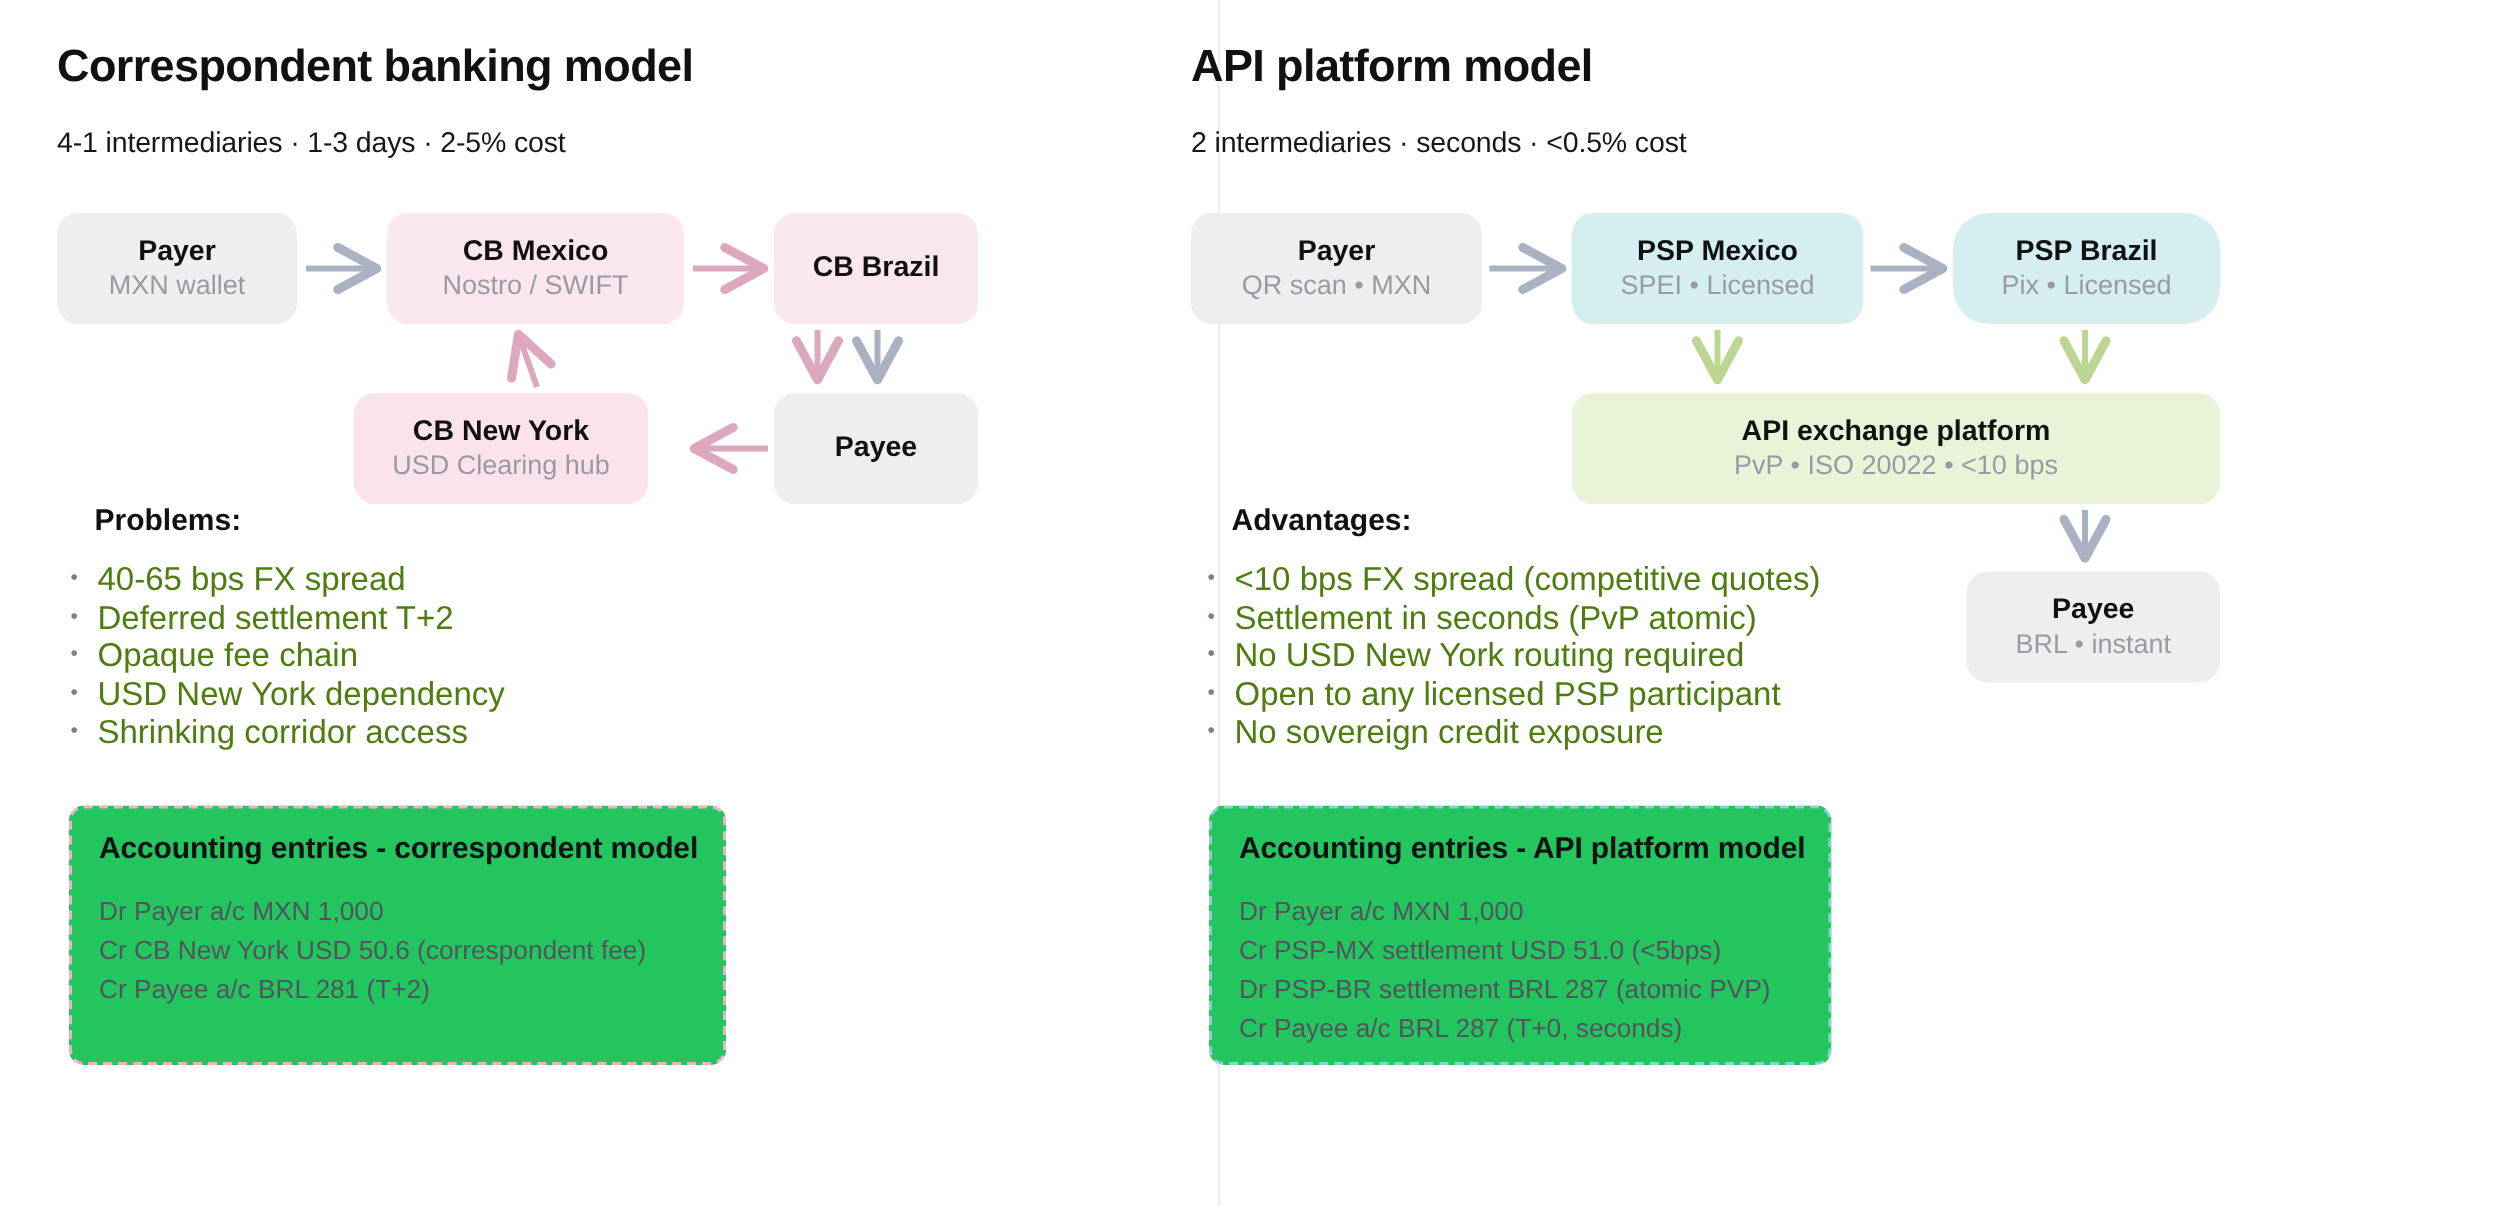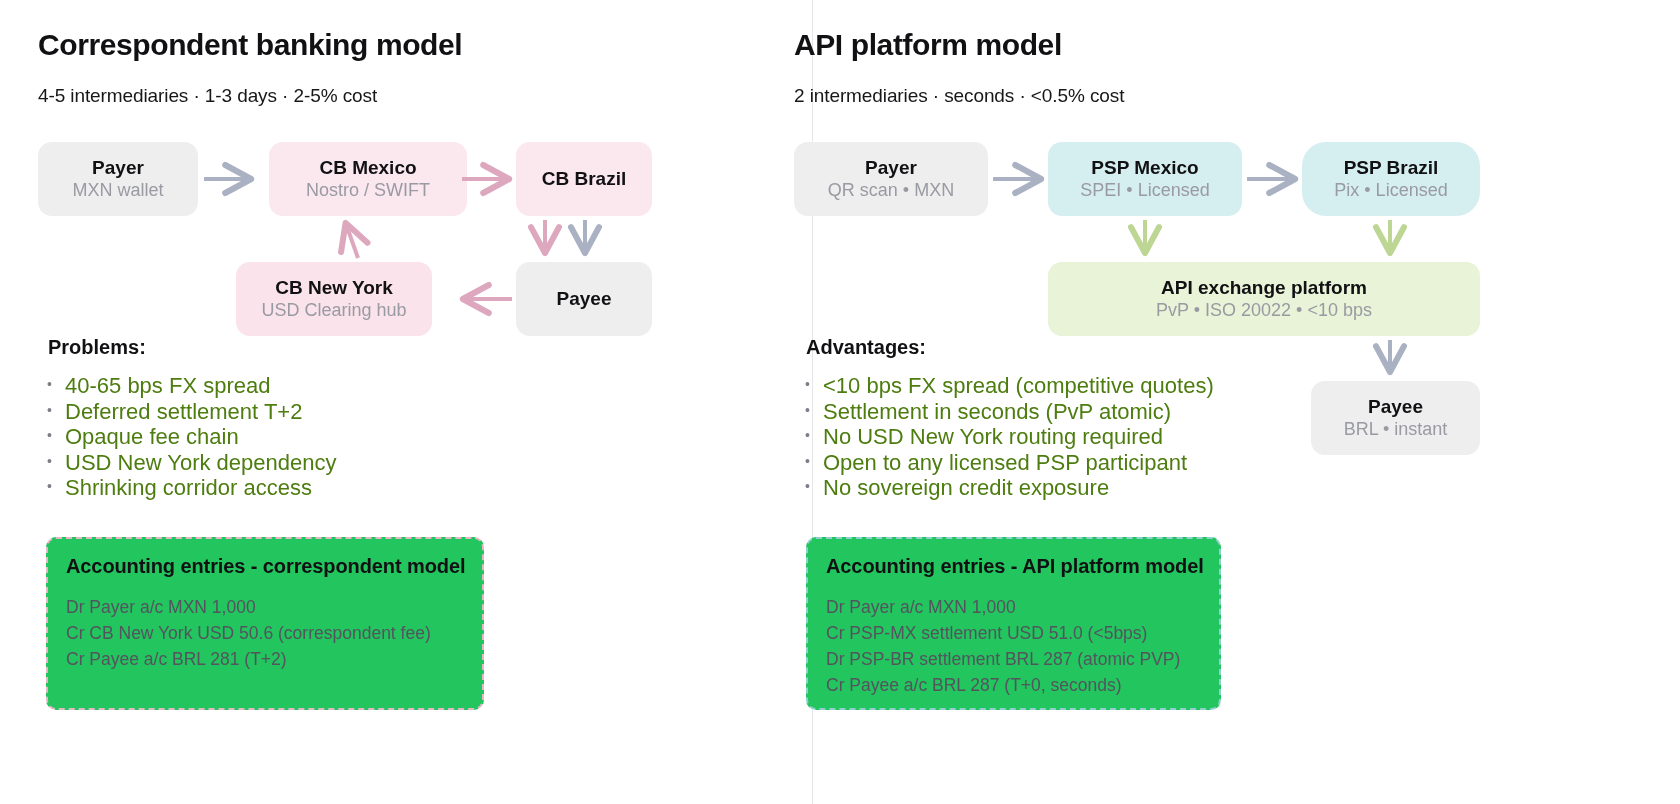--- a/index.html
+++ b/index.html
@@ -84,20 +84,21 @@
     pointer-events: none;
   }
 
   
   .sec-head {
     position: absolute;
     font-size: 20px;
     font-weight: 600;
     color: #111114;
     white-space: nowrap;
+    margin-left: 15px;
   }
   .bullets {
     position: absolute;
     list-style: none;
   }
   .bullets li {
     font-size: 22px;
     color: #4d7c0f;
     line-height: 25.5px;
     white-space: nowrap;
@@ -139,28 +140,28 @@
 </head>
 <body>
 
 <div class="canvas">
 
   <div class="divider"></div>
 
   <div class="panel panel-left">
 
     <div class="title" style="left:38px; top:28px;">Correspondent banking model</div>
-    <div class="subtitle" style="left:38px; top:85px;">4-5 intermediaries · 1-3 days · 2-5% cost</div>
+    <div class="subtitle" style="left:38px; top:85px;">4-1 intermediaries · 1-3 days · 2-5% cost</div>
 
     <div class="node n-grey" style="left:38px; top:142px; width:160px; height:74px;">
       <div class="n-title">Payer</div>
       <div class="n-sub">MXN wallet</div>
     </div>
 
-    <div class="node n-pink" style="left:258px; top:142px; width:198px; height:74px;margin-left:11px;">
+    <div class="node n-pink" style="left:258px; top:142px; width:198px; height:74px;">
       <div class="n-title">CB Mexico</div>
       <div class="n-sub">Nostro / SWIFT</div>
     </div>
 
     <div class="node n-pink" style="left:516px; top:142px; width:136px; height:74px;">
       <div class="n-title">CB Brazil</div>
     </div>
 
     <div class="node n-pink2" style="left:236px; top:262px; width:196px; height:74px;">
       <div class="n-title">CB New York</div>

